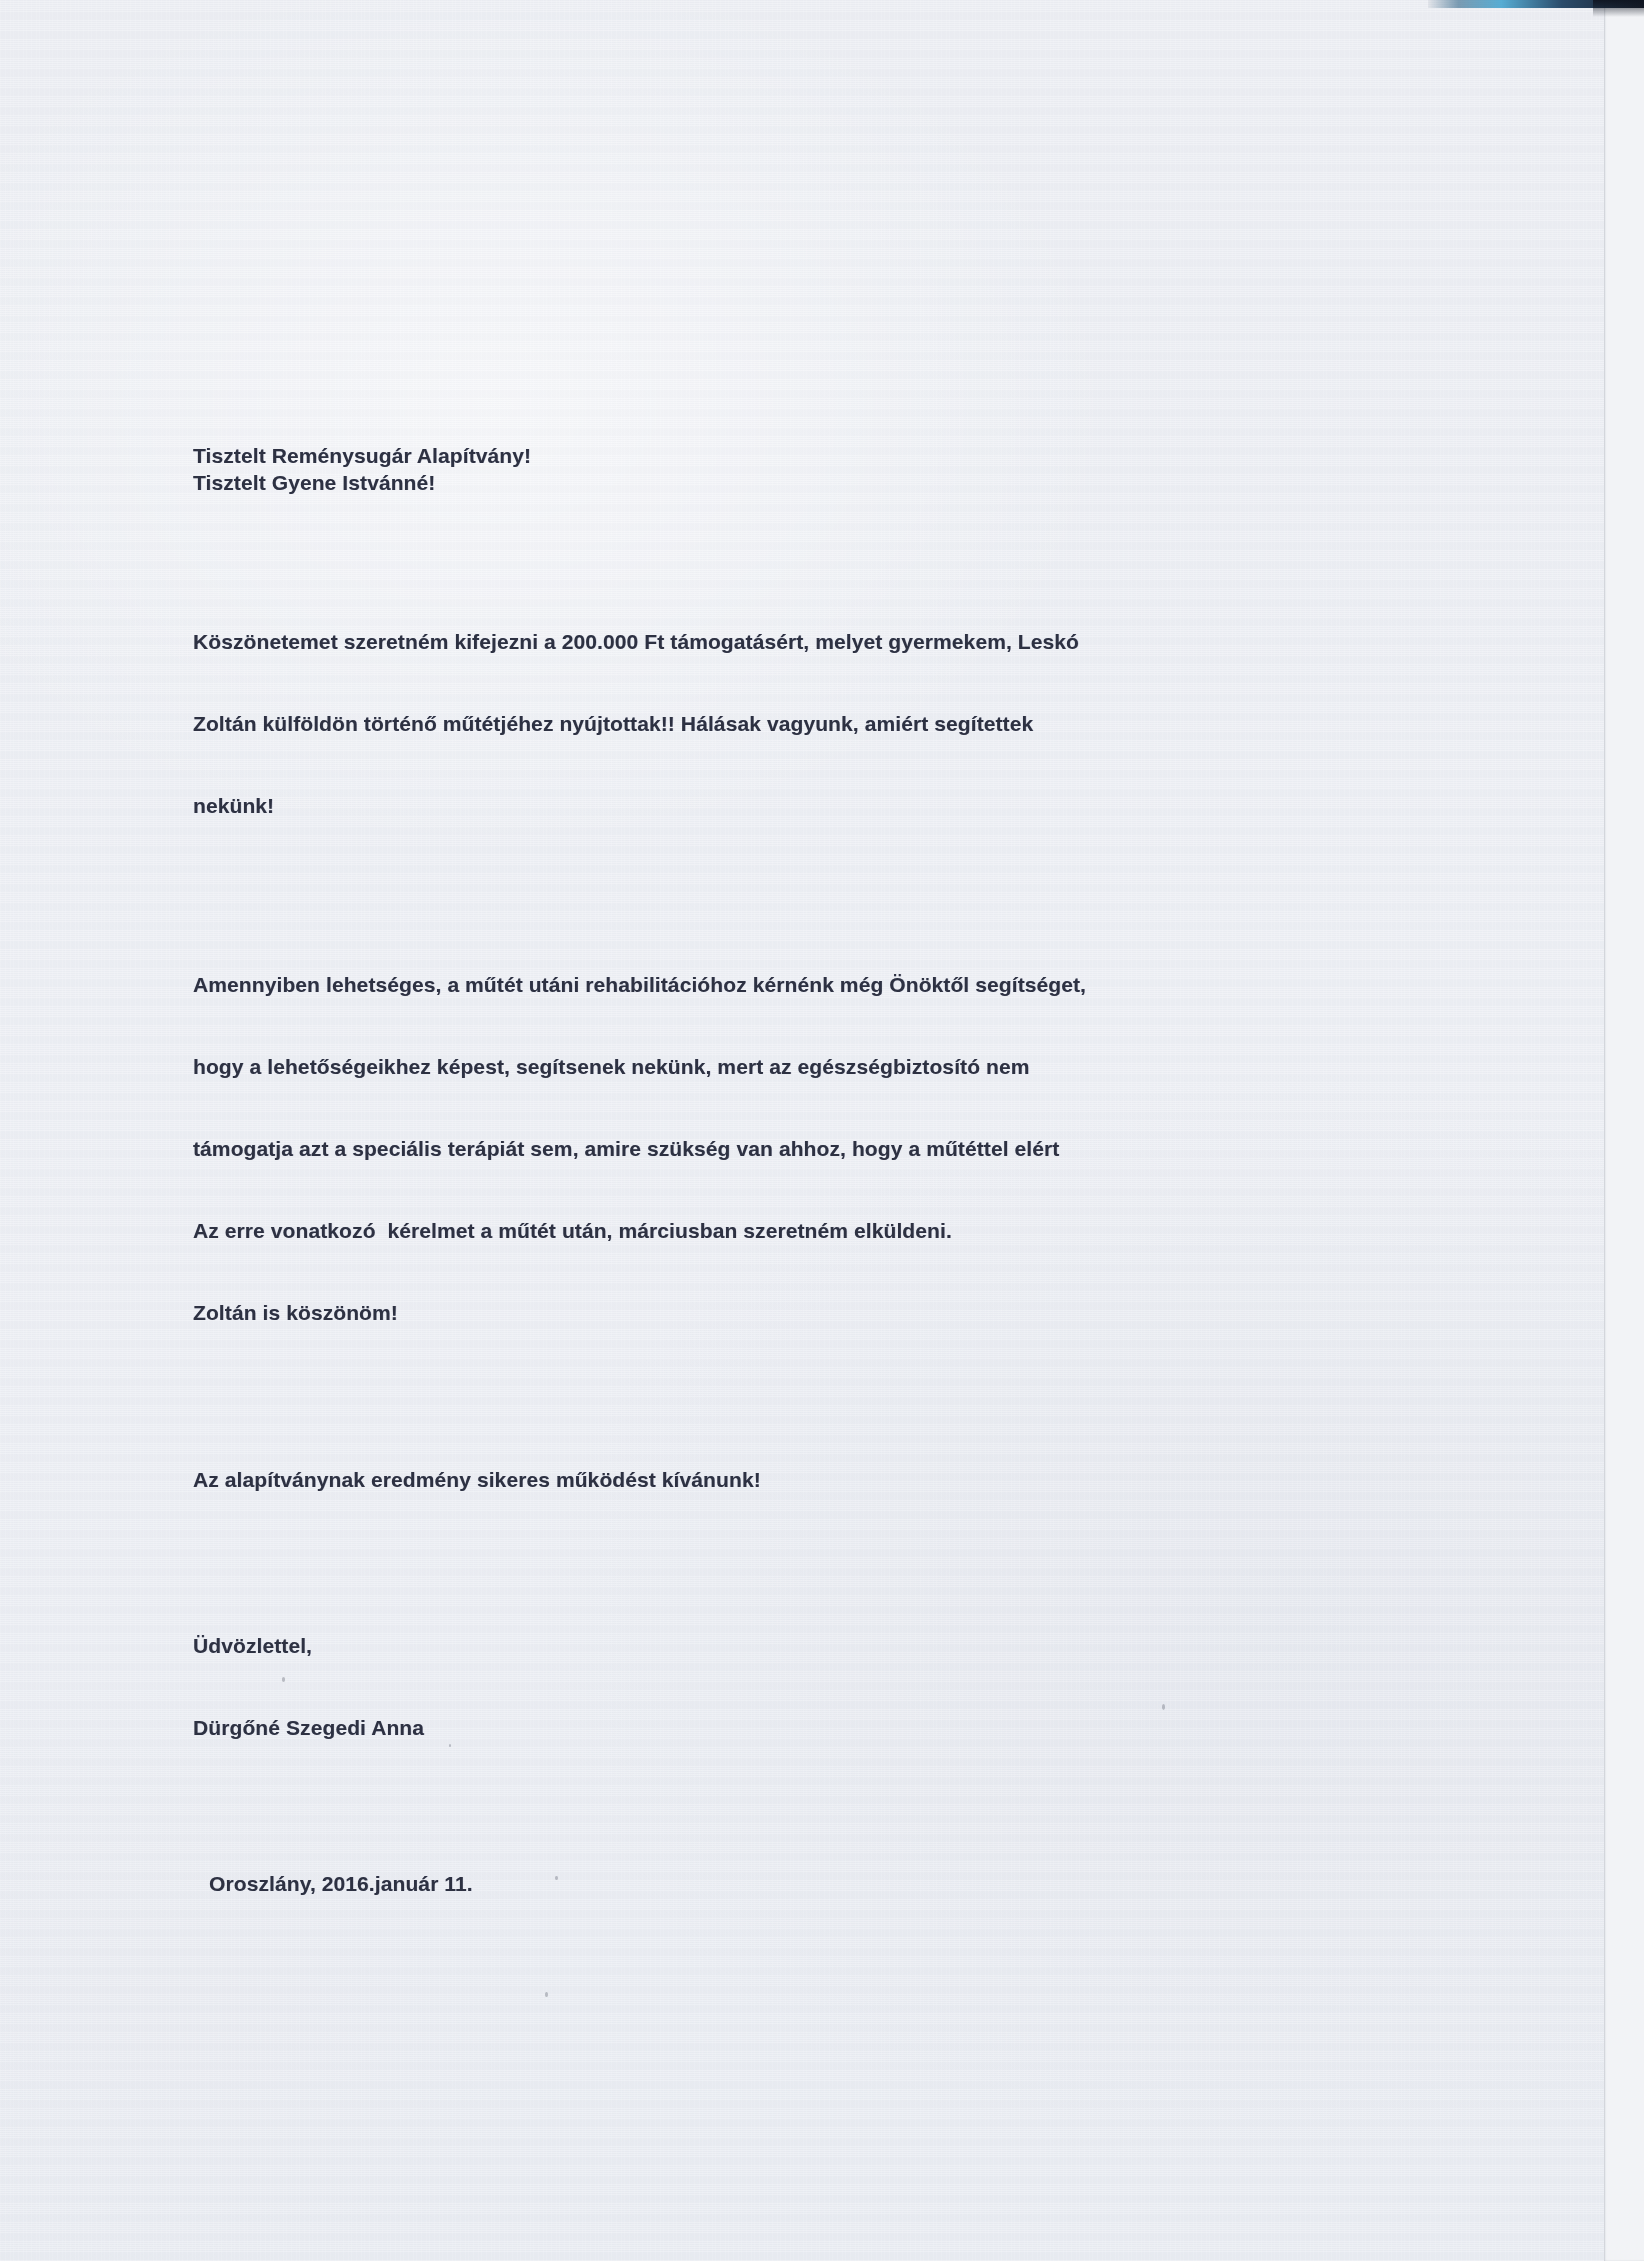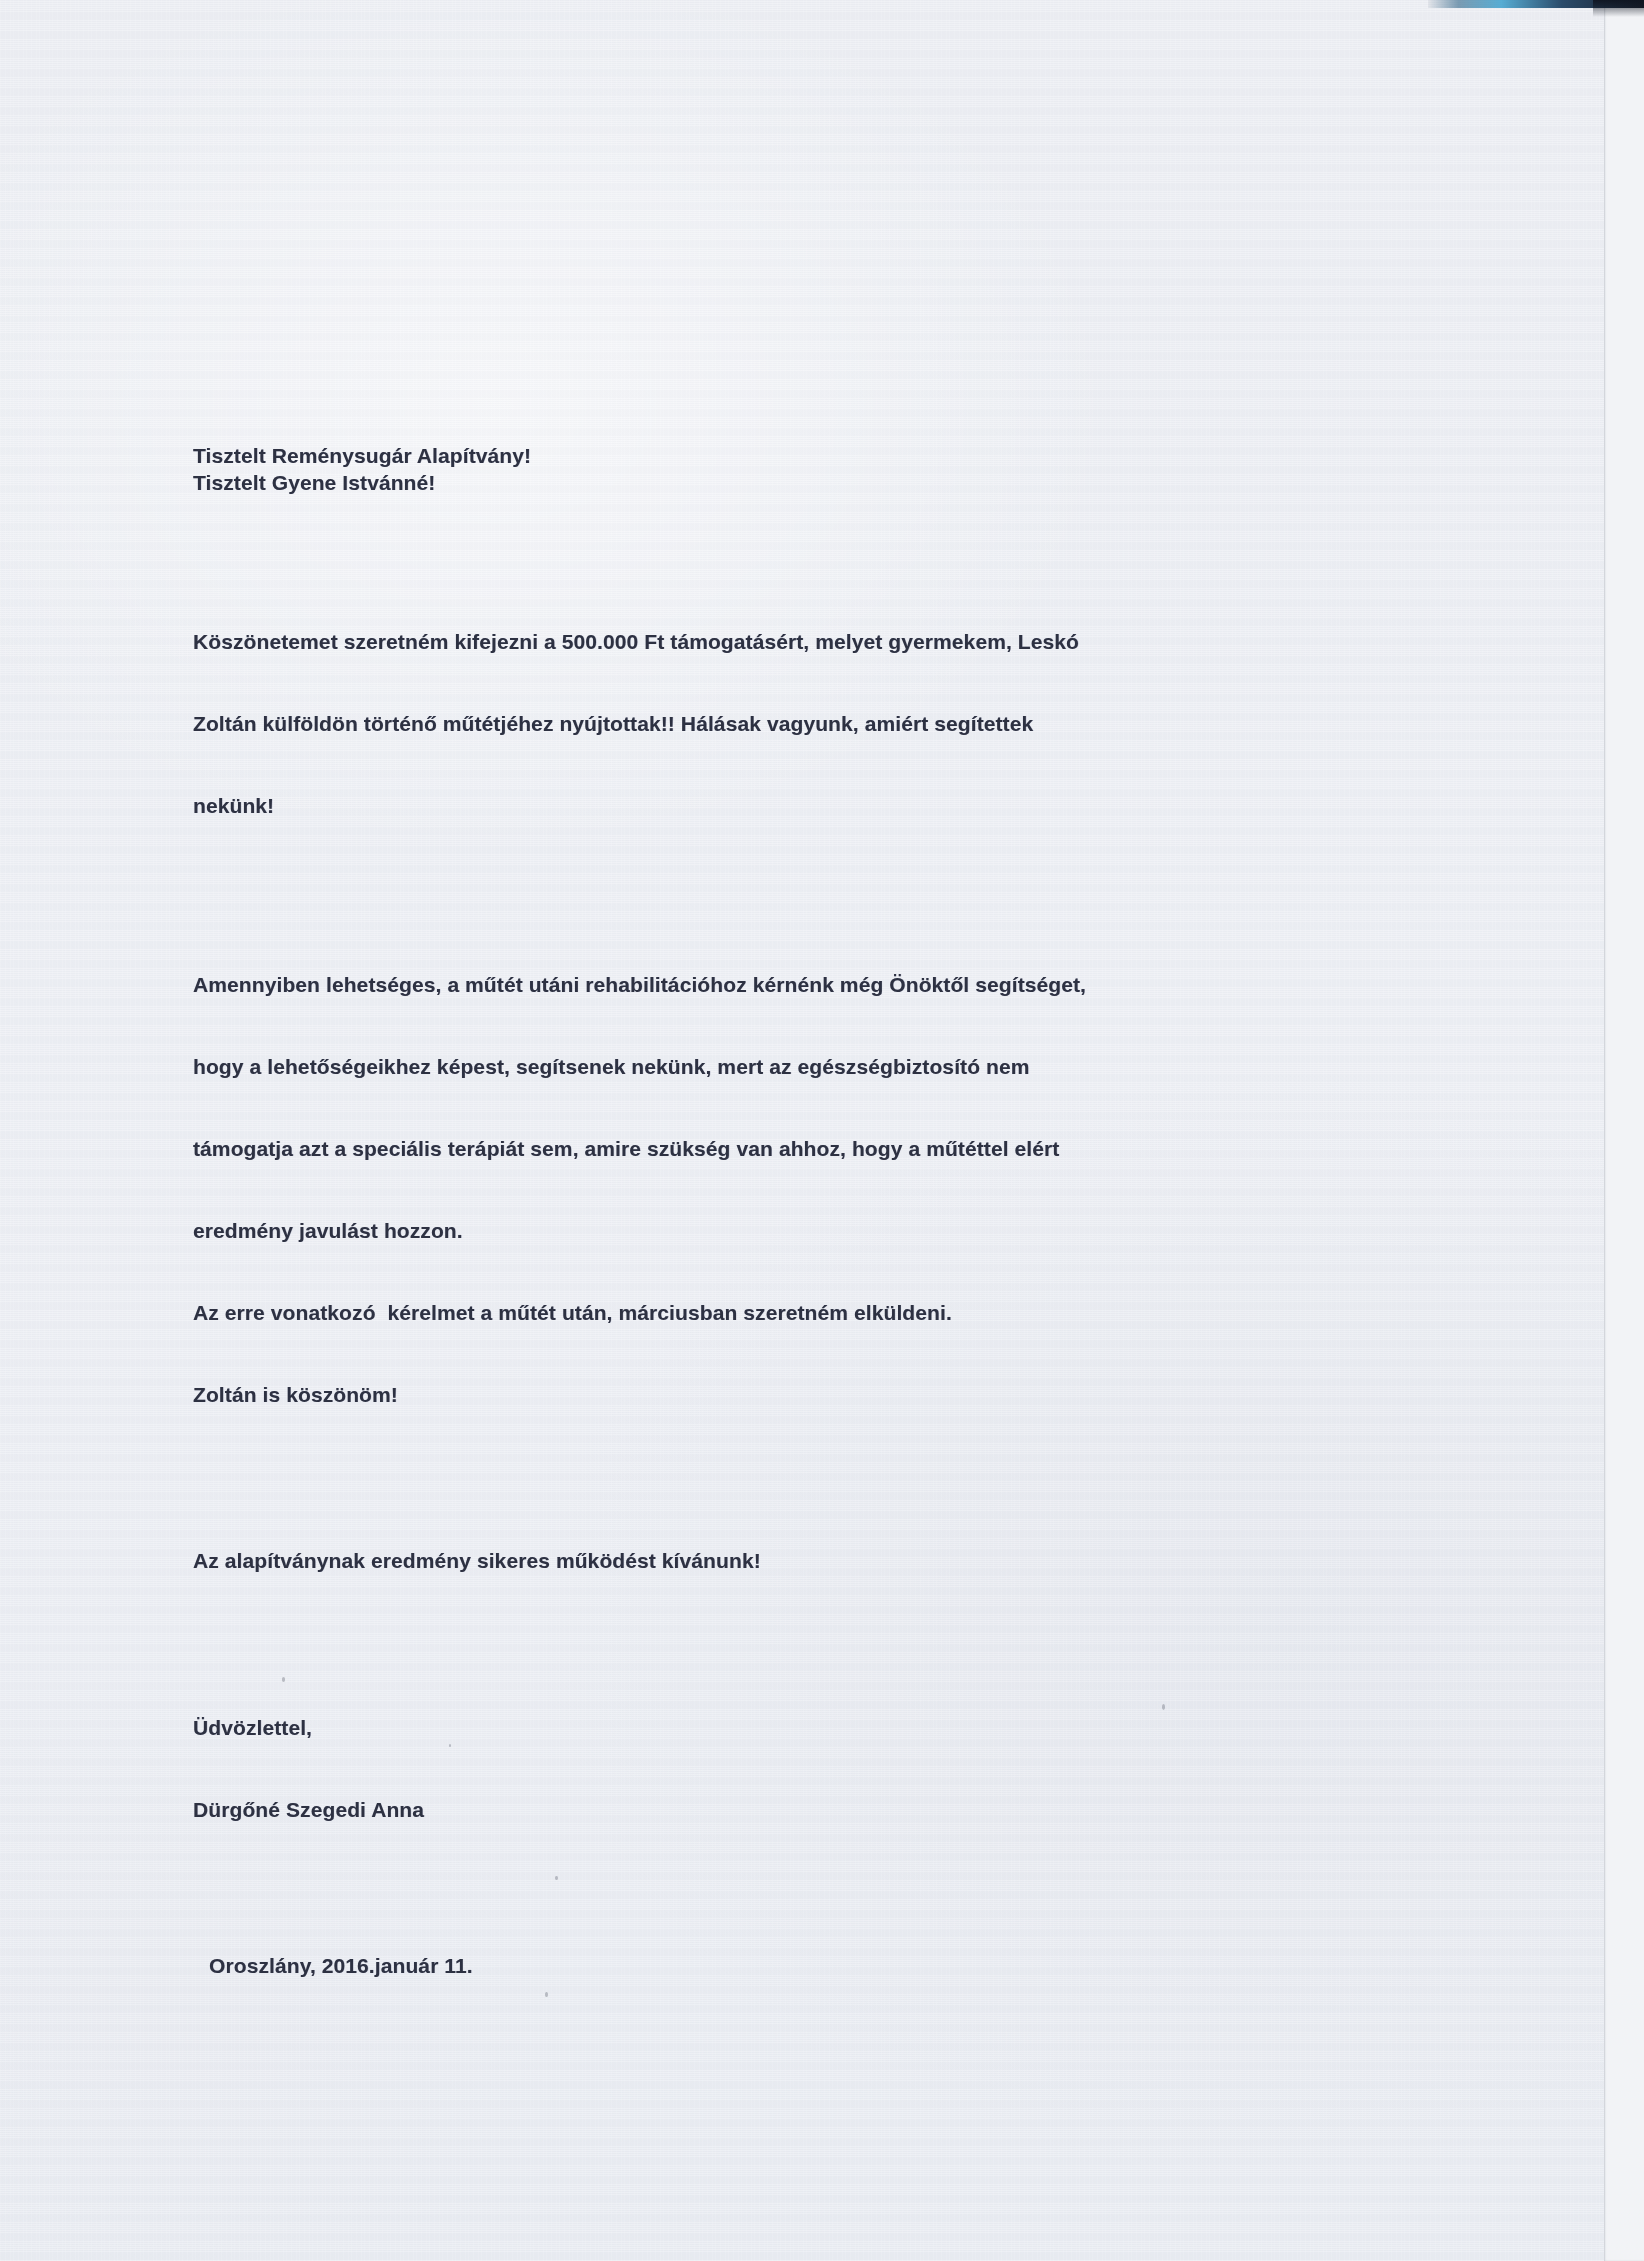--- a/index.html
+++ b/index.html
@@ -134,32 +134,31 @@
   <div class="letter-body">
 
     <div class="salutation-block">
       <span class="salutation-line">Tisztelt Reménysugár Alapítvány!</span>
       <span class="salutation-line">Tisztelt Gyene Istvánné!</span>
     </div>
 
     <div class="gap-xl"></div>
 
     <div class="para">
-      <span class="para-line">Köszönetemet szeretném kifejezni a 500.000 Ft támogatásért, melyet gyermekem, Leskó</span>
+      <span class="para-line">Köszönetemet szeretném kifejezni a 200.000 Ft támogatásért, melyet gyermekem, Leskó</span>
       <span class="para-line">Zoltán külföldön történő műtétjéhez nyújtottak!! Hálásak vagyunk, amiért segítettek</span>
       <span class="para-line">nekünk!</span>
     </div>
 
     <div class="gap-lg"></div>
 
     <div class="para">
       <span class="para-line">Amennyiben lehetséges, a műtét utáni rehabilitációhoz kérnénk még Önöktől segítséget,</span>
       <span class="para-line">hogy a lehetőségeikhez képest, segítsenek nekünk, mert az egészségbiztosító nem</span>
       <span class="para-line">támogatja azt a speciális terápiát sem, amire szükség van ahhoz, hogy a műtéttel elért</span>
-      <span class="para-line">eredmény javulást hozzon.</span>
       <span class="para-line">Az erre vonatkozó  kérelmet a műtét után, márciusban szeretném elküldeni.</span>
       <span class="para-line">Zoltán is köszönöm!</span>
     </div>
 
     <div class="gap-md"></div>
 
     <div class="para">
       <span class="para-line">Az alapítványnak eredmény sikeres működést kívánunk!</span>
     </div>
 

